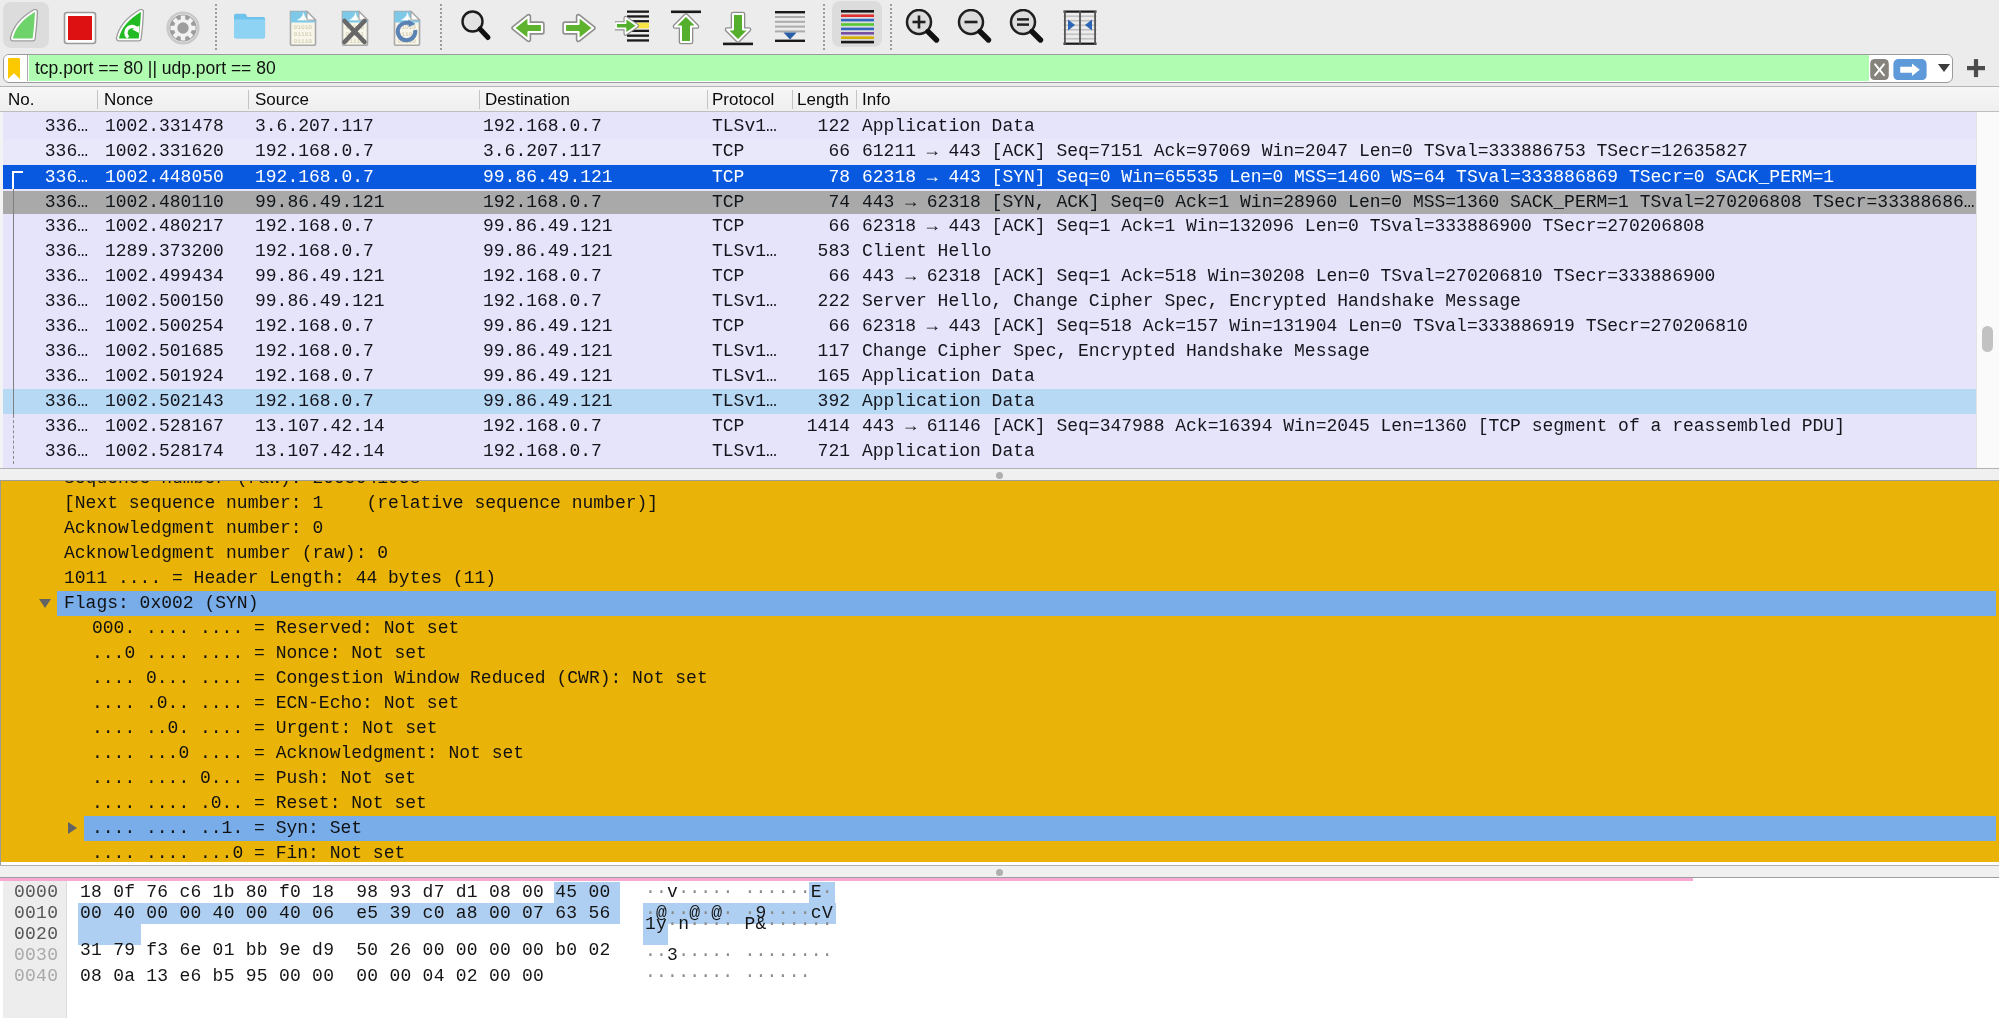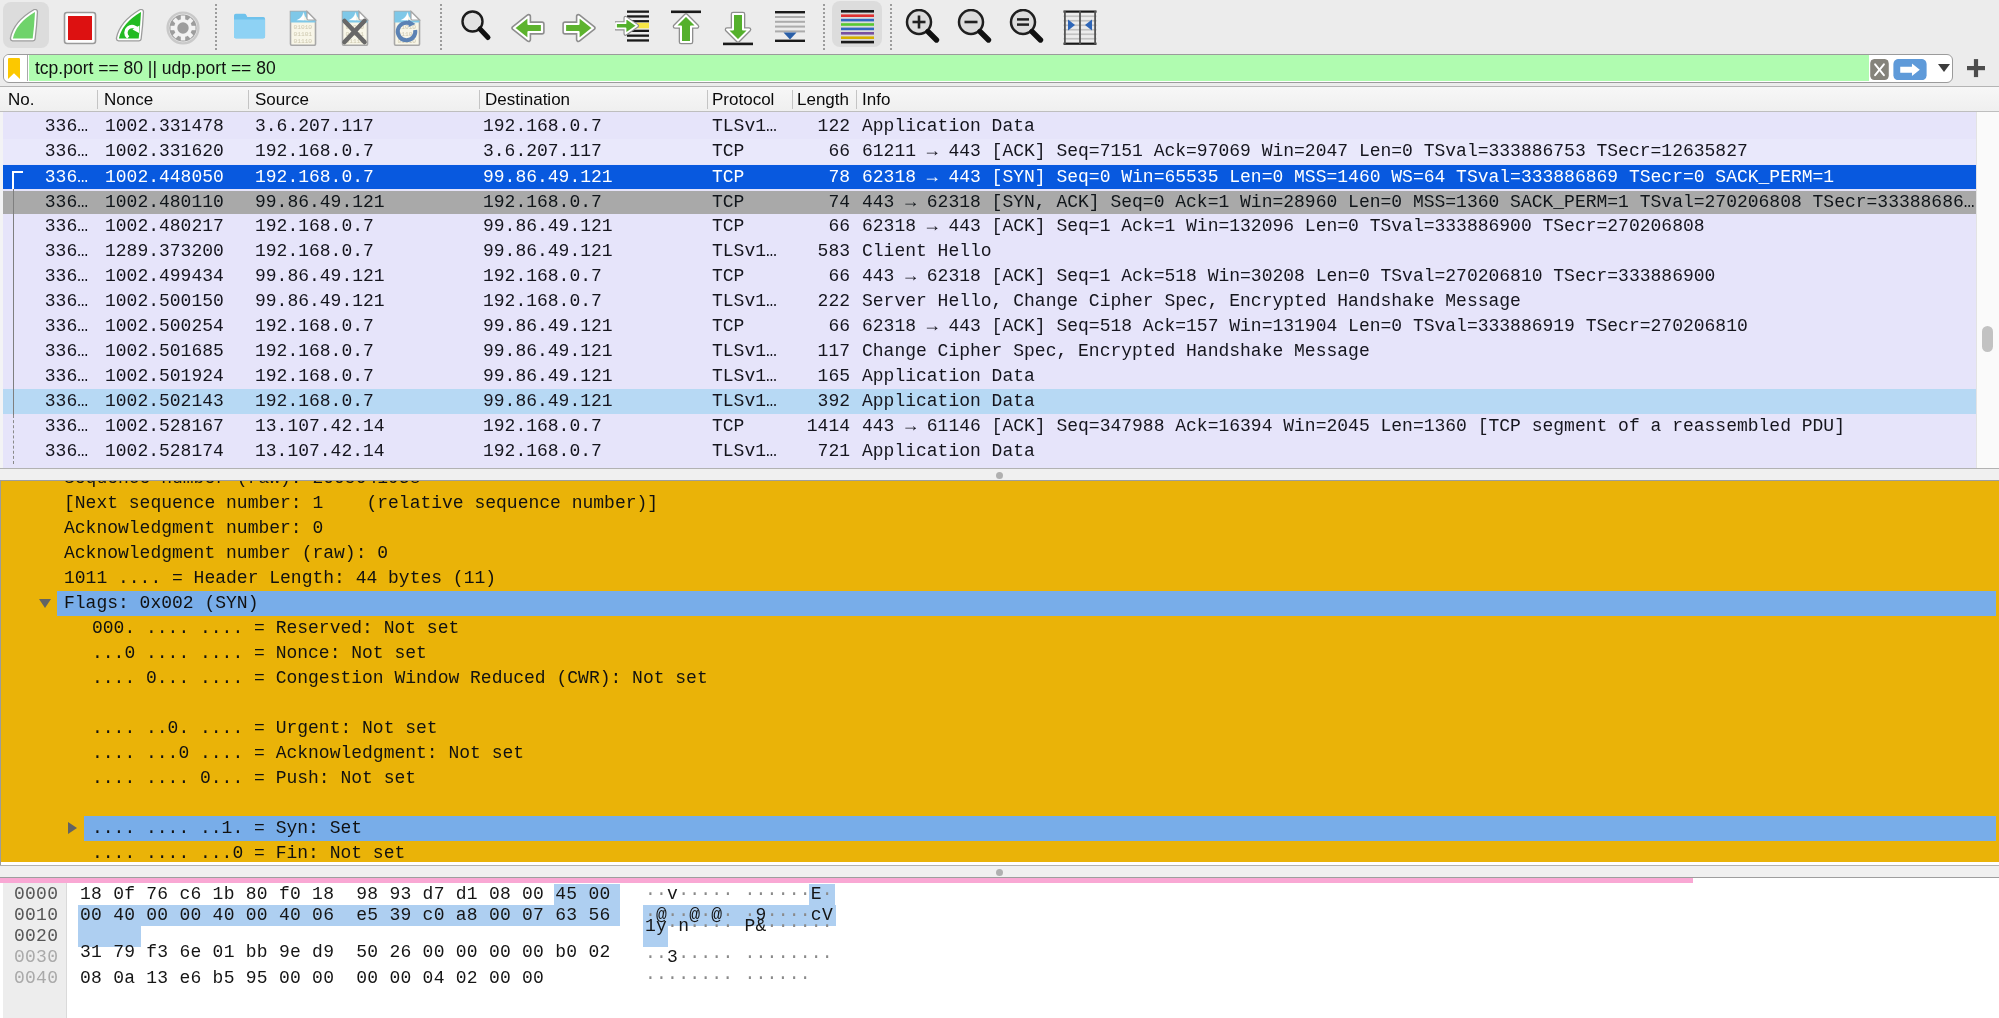--- a/index.html
+++ b/index.html
@@ -52,21 +52,21 @@
   
   #details { position:absolute; left:0; top:480.5px; width:1999px; height:381px; background:#eab308; overflow:hidden;
      font-family:"Liberation Mono", monospace; font-size:18px; color:#111;padding-left:42px; }
   .dline { position:absolute; white-space:pre; height:25px; line-height:25px; }
   .dhl { position:absolute; left:0; width:1996px; height:25px; background:#78ade9; }
   .tri-d { position:absolute; width:0; height:0; border-left:6.5px solid transparent; border-right:6.5px solid transparent; border-top:9px solid #636363; }
   .tri-r { position:absolute; width:0; height:0; border-top:6.5px solid transparent; border-bottom:6.5px solid transparent; border-left:9px solid #636363; }
 
   
   #hexpane { position:absolute; left:0; top:878px; width:1693px; height:140px; background:#fff;
-     border-top:5px solid #f9a8d4; font-family:"Liberation Mono", monospace; font-size:18px; }
+     border-top:3px solid #f9a8d4; font-family:"Liberation Mono", monospace; font-size:18px; }
   #gutter { position:absolute; left:3px; top:0; width:63.5px; height:140px; background:#ededed; border-right:1px solid #dadada; }
   .hxline { position:absolute; white-space:pre; height:21px; line-height:21px; letter-spacing:0.25px; color:#151515; }
   .hxbg { position:absolute; background:#aecff1; height:21px; }
   .goff { color:#a9a9a9; }
   .doff { color:#565656; }
   .gd { color:#8a8a8a; }
 </style>
 </head>
 <body>
 <div id="stage">
@@ -328,23 +328,25 @@
     <div class="tri-r" style="left:68px; top:341px;"></div>
     <div class="dline" style="left:64px; top:-15px;">Sequence number (raw): 2005041938</div>
     <div class="dline" style="left:64px; top:10px;">[Next sequence number: 1    (relative sequence number)]</div>
     <div class="dline" style="left:64px; top:35px;">Acknowledgment number: 0</div>
     <div class="dline" style="left:64px; top:60px;">Acknowledgment number (raw): 0</div>
     <div class="dline" style="left:64px; top:85px;">1011 .... = Header Length: 44 bytes (11)</div>
     <div class="dline" style="left:64px; top:110px;">Flags: 0x002 (SYN)</div>
     <div class="dline" style="left:92px; top:135px;">000. .... .... = Reserved: Not set</div>
     <div class="dline" style="left:92px; top:160px;">...0 .... .... = Nonce: Not set</div>
     <div class="dline" style="left:92px; top:185px;">.... 0... .... = Congestion Window Reduced (CWR): Not set</div>
+    <div class="dline" style="left:92px; top:210px;">.... .0.. .... = ECN-Echo: Not set</div>
     <div class="dline" style="left:92px; top:235px;">.... ..0. .... = Urgent: Not set</div>
     <div class="dline" style="left:92px; top:260px;">.... ...0 .... = Acknowledgment: Not set</div>
     <div class="dline" style="left:92px; top:285px;">.... .... 0... = Push: Not set</div>
+    <div class="dline" style="left:92px; top:310px;">.... .... .0.. = Reset: Not set</div>
     <div class="dline" style="left:92px; top:335px;">.... .... ..1. = Syn: Set</div>
     <div class="dline" style="left:92px; top:360px;">.... .... ...0 = Fin: Not set</div>
   </div>
 
   <div class="split" style="top:865px; height:13px; border-top:1px solid #b2b2b2; border-bottom:1px solid #9e9e9e;">
     <div class="dot" style="left:995.5px; top:3.2px;"></div>
   </div>
 
   <div class="abs" style="left:0; top:112px; width:2.5px; height:355.5px; background:#f3f3f5;"></div>
   <div class="abs" style="left:0; top:481px; width:1px; height:384px; background:#9c9c9c;"></div>

